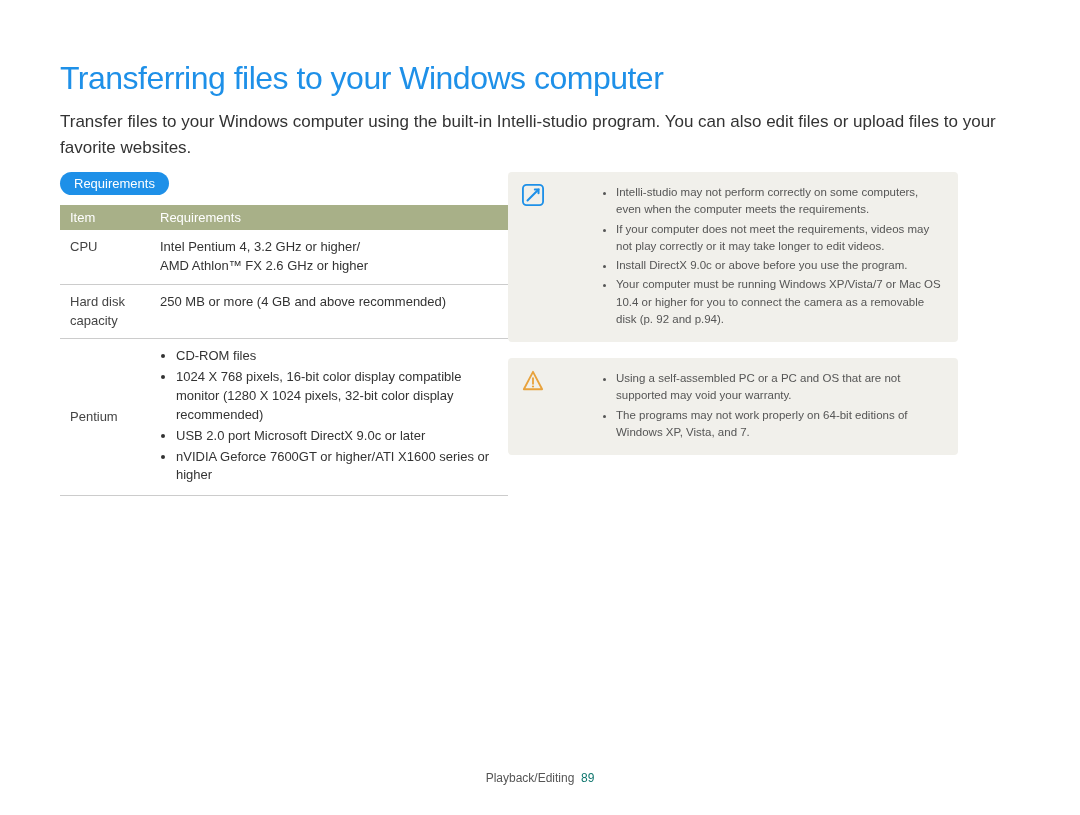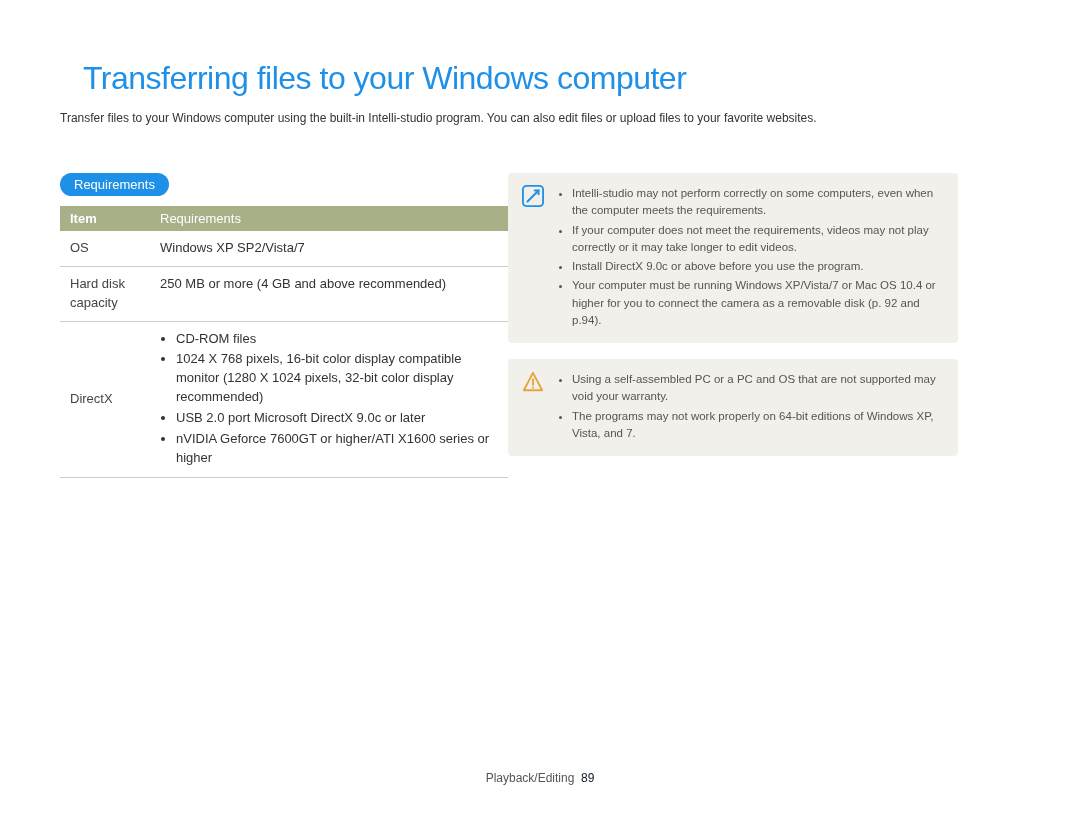--- a/index.html
+++ b/index.html
@@ -14,27 +14,26 @@
       height: 815px;
       position: relative;
       padding: 60px 60px 0 60px;
     }
     h1 {
       color: #1e90e8;
       font-size: 32px;
       font-weight: normal;
       margin-bottom: 12px;
       letter-spacing: -0.5px;
-      margin-left: 23px;
     }
     .intro {
-      font-size: 12px;
+      font-size: 17px;
       color: #333;
       line-height: 1.5;
-      margin-bottom: 46px;
+      margin-bottom: 12px;
     }
     .columns {
       display: flex;
     }
     .left-col {
       width: 448px;
     }
     .right-col {
       width: 450px;
     }
@@ -54,21 +53,20 @@
     }
     thead th {
       background: #a8b088;
       color: #fff;
       text-align: left;
       padding: 5px 10px;
       font-weight: normal;
     }
     thead th:first-child {
       width: 90px;
-      font-weight: bold;
     }
     tbody td {
       padding: 8px 10px;
       border-bottom: 1px solid #ccc;
       vertical-align: top;
       color: #333;
       line-height: 1.45;
     }
     tbody td:first-child {
       color: #444;
@@ -95,32 +93,33 @@
     }
     .note-content ul {
       list-style: disc;
       padding-left: 16px;
       font-size: 11.5px;
       color: #555;
       line-height: 1.5;
     }
     .note-content li {
       margin-bottom: 2px;
+      margin-left: 44px;
     }
     .footer {
       position: absolute;
       bottom: 30px;
       left: 0;
       right: 0;
       text-align: center;
       font-size: 12px;
       color: #555;
     }
     .footer .page-num {
-      color: #0f172a;
+      color: #0f766e;
     }
   </style>
 </head>
 <body>
 
 <h1>Transferring files to your Windows computer</h1>
 <p class="intro">Transfer files to your Windows computer using the built-in Intelli-studio program. You can also edit files or upload files to your favorite websites.</p>
 
 <div class="columns">
   <div class="left-col">
@@ -128,29 +127,30 @@
 
     <table>
       <thead>
         <tr>
           <th>Item</th>
           <th>Requirements</th>
         </tr>
       </thead>
       <tbody>
         <tr>
-          <td>OS</td>
-          <td>Windows XP SP2/Vista/7</td>
+          <td>CPU</td>
+          <td style="white-space:pre-line">Intel Pentium 4, 3.2 GHz or higher/
+AMD Athlon™ FX 2.6 GHz or higher</td>
         </tr>
         <tr>
           <td>Hard disk capacity</td>
           <td>250 MB or more (4 GB and above recommended)</td>
         </tr>
         <tr>
-          <td style="vertical-align:middle">DirectX</td>
+          <td style="vertical-align:middle">Pentium</td>
           <td>
             <ul class="others-list">
               <li>CD-ROM files</li>
               <li>1024 X 768 pixels, 16-bit color display compatible monitor (1280 X 1024 pixels, 32-bit color display recommended)</li>
               <li>USB 2.0 port Microsoft DirectX 9.0c or later</li>
               <li>nVIDIA Geforce 7600GT or higher/ATI X1600 series or higher</li>
             </ul>
           </td>
         </tr>
       </tbody>

